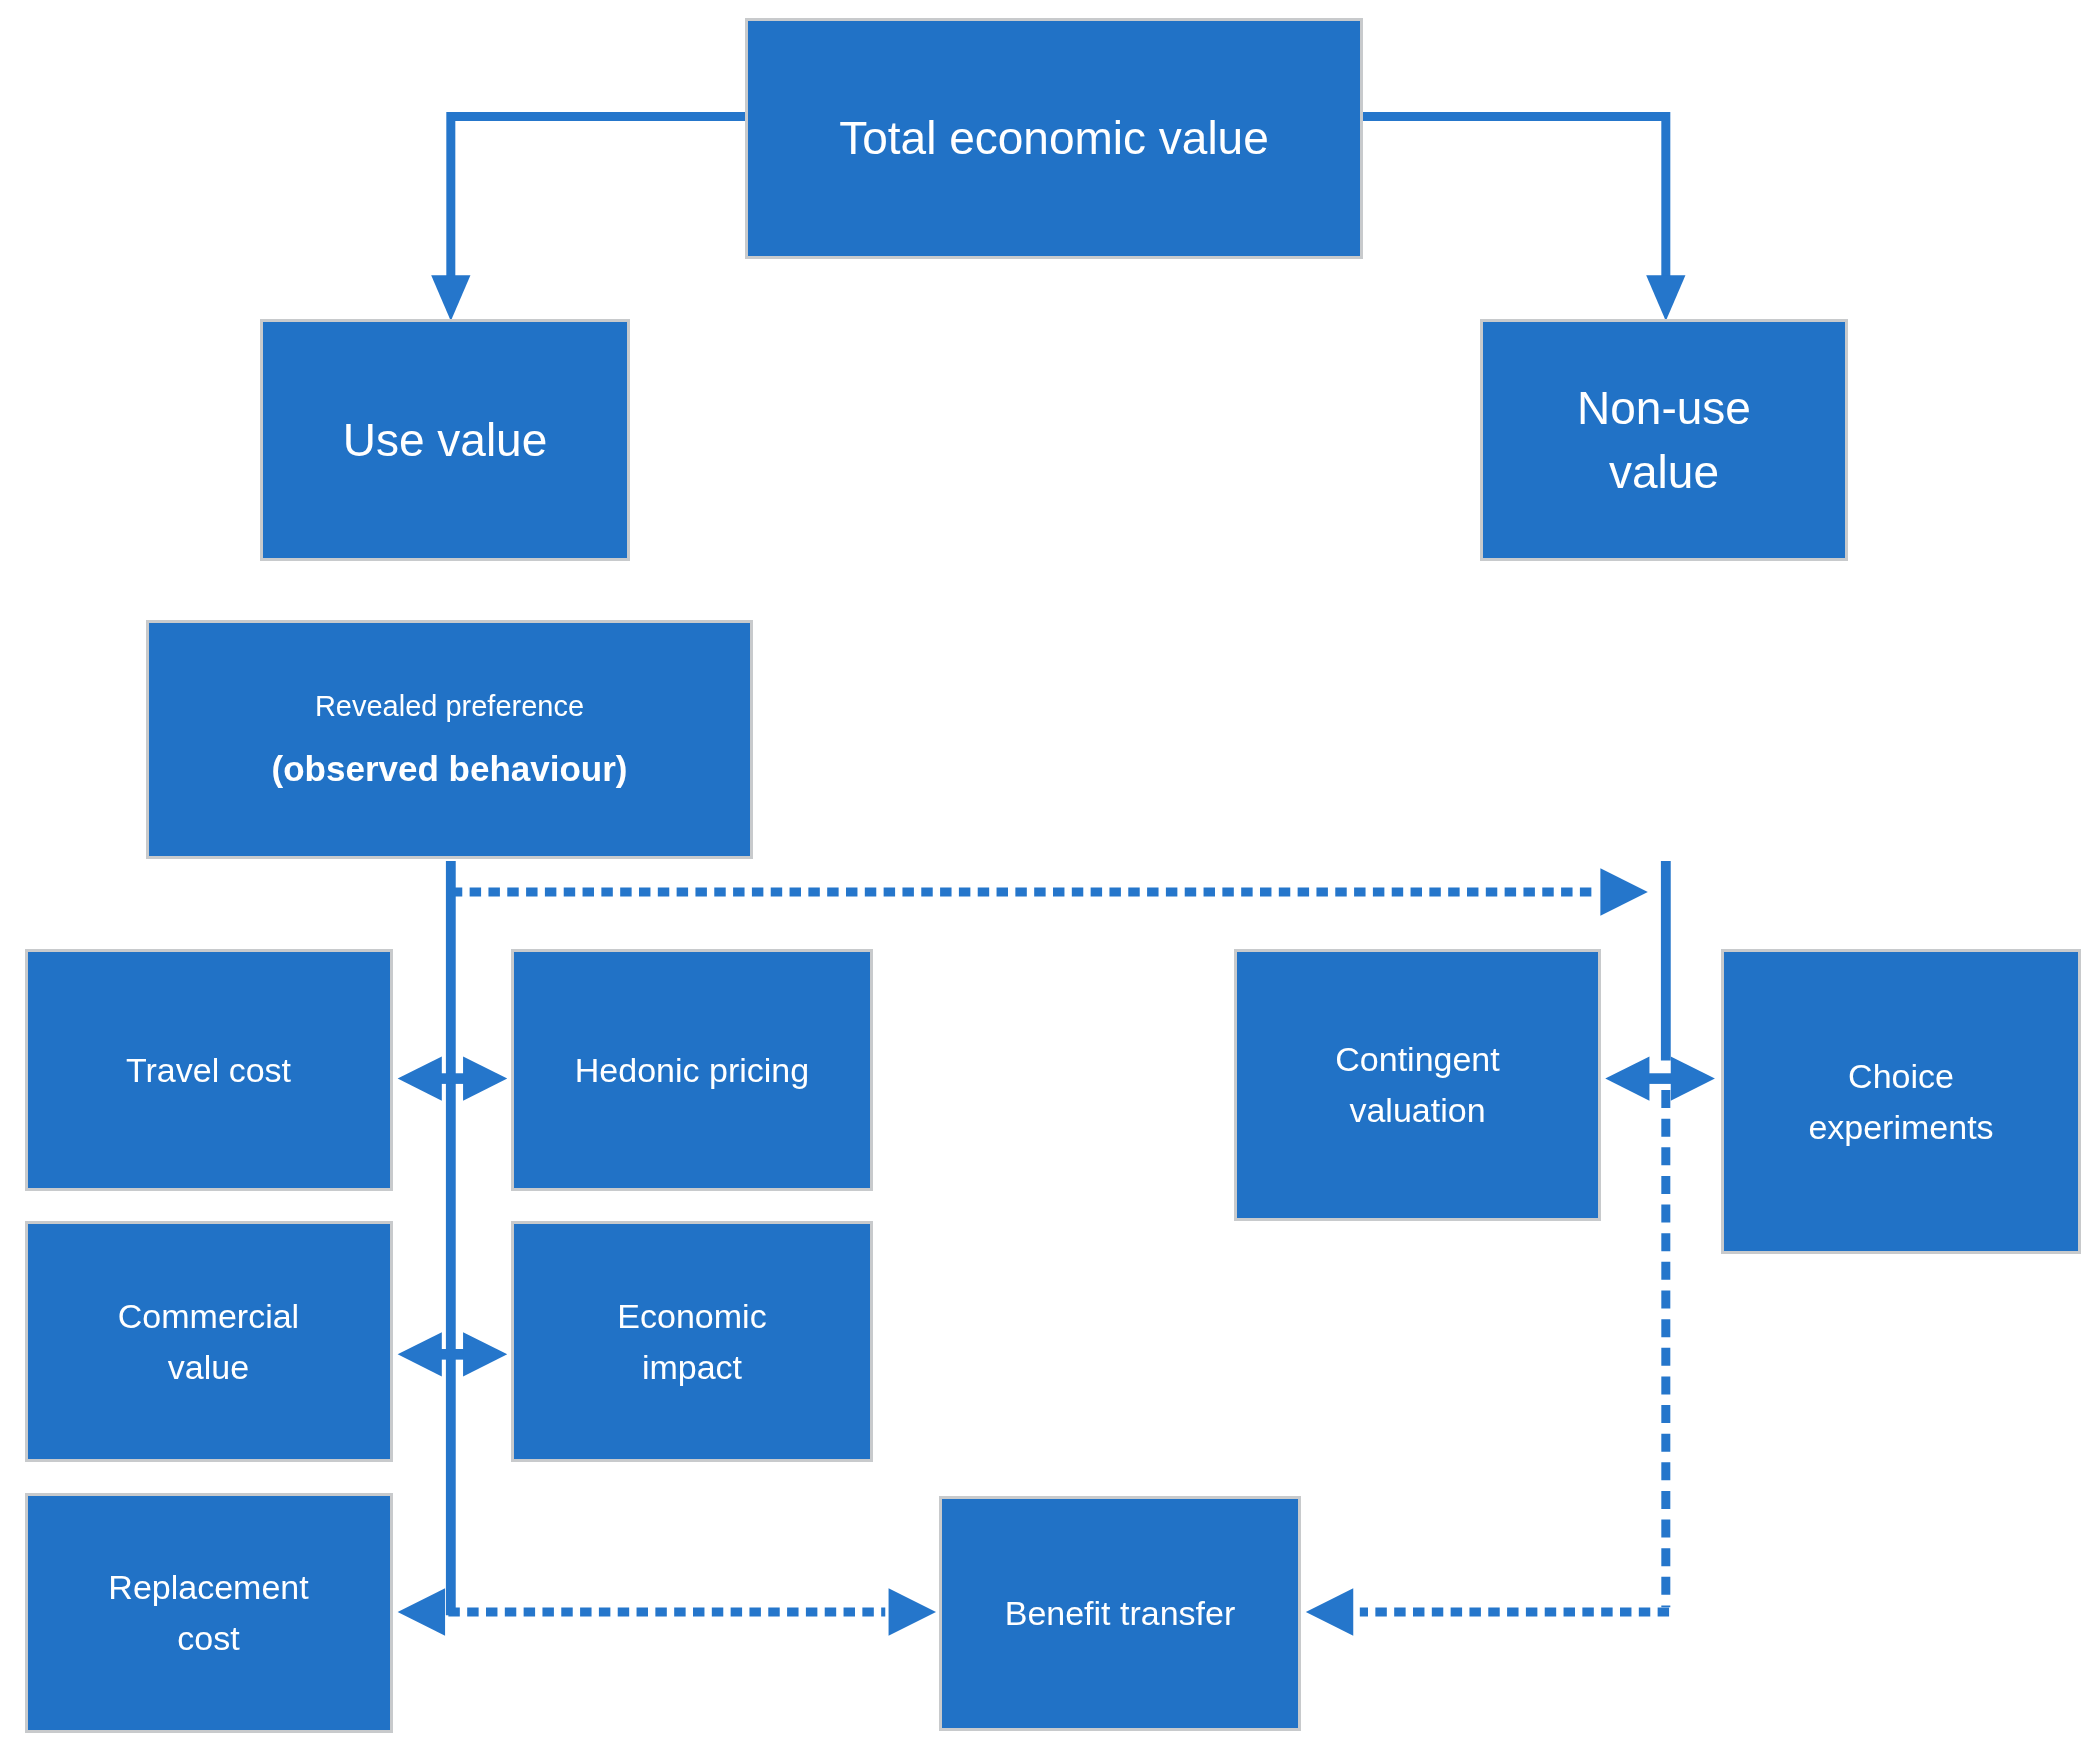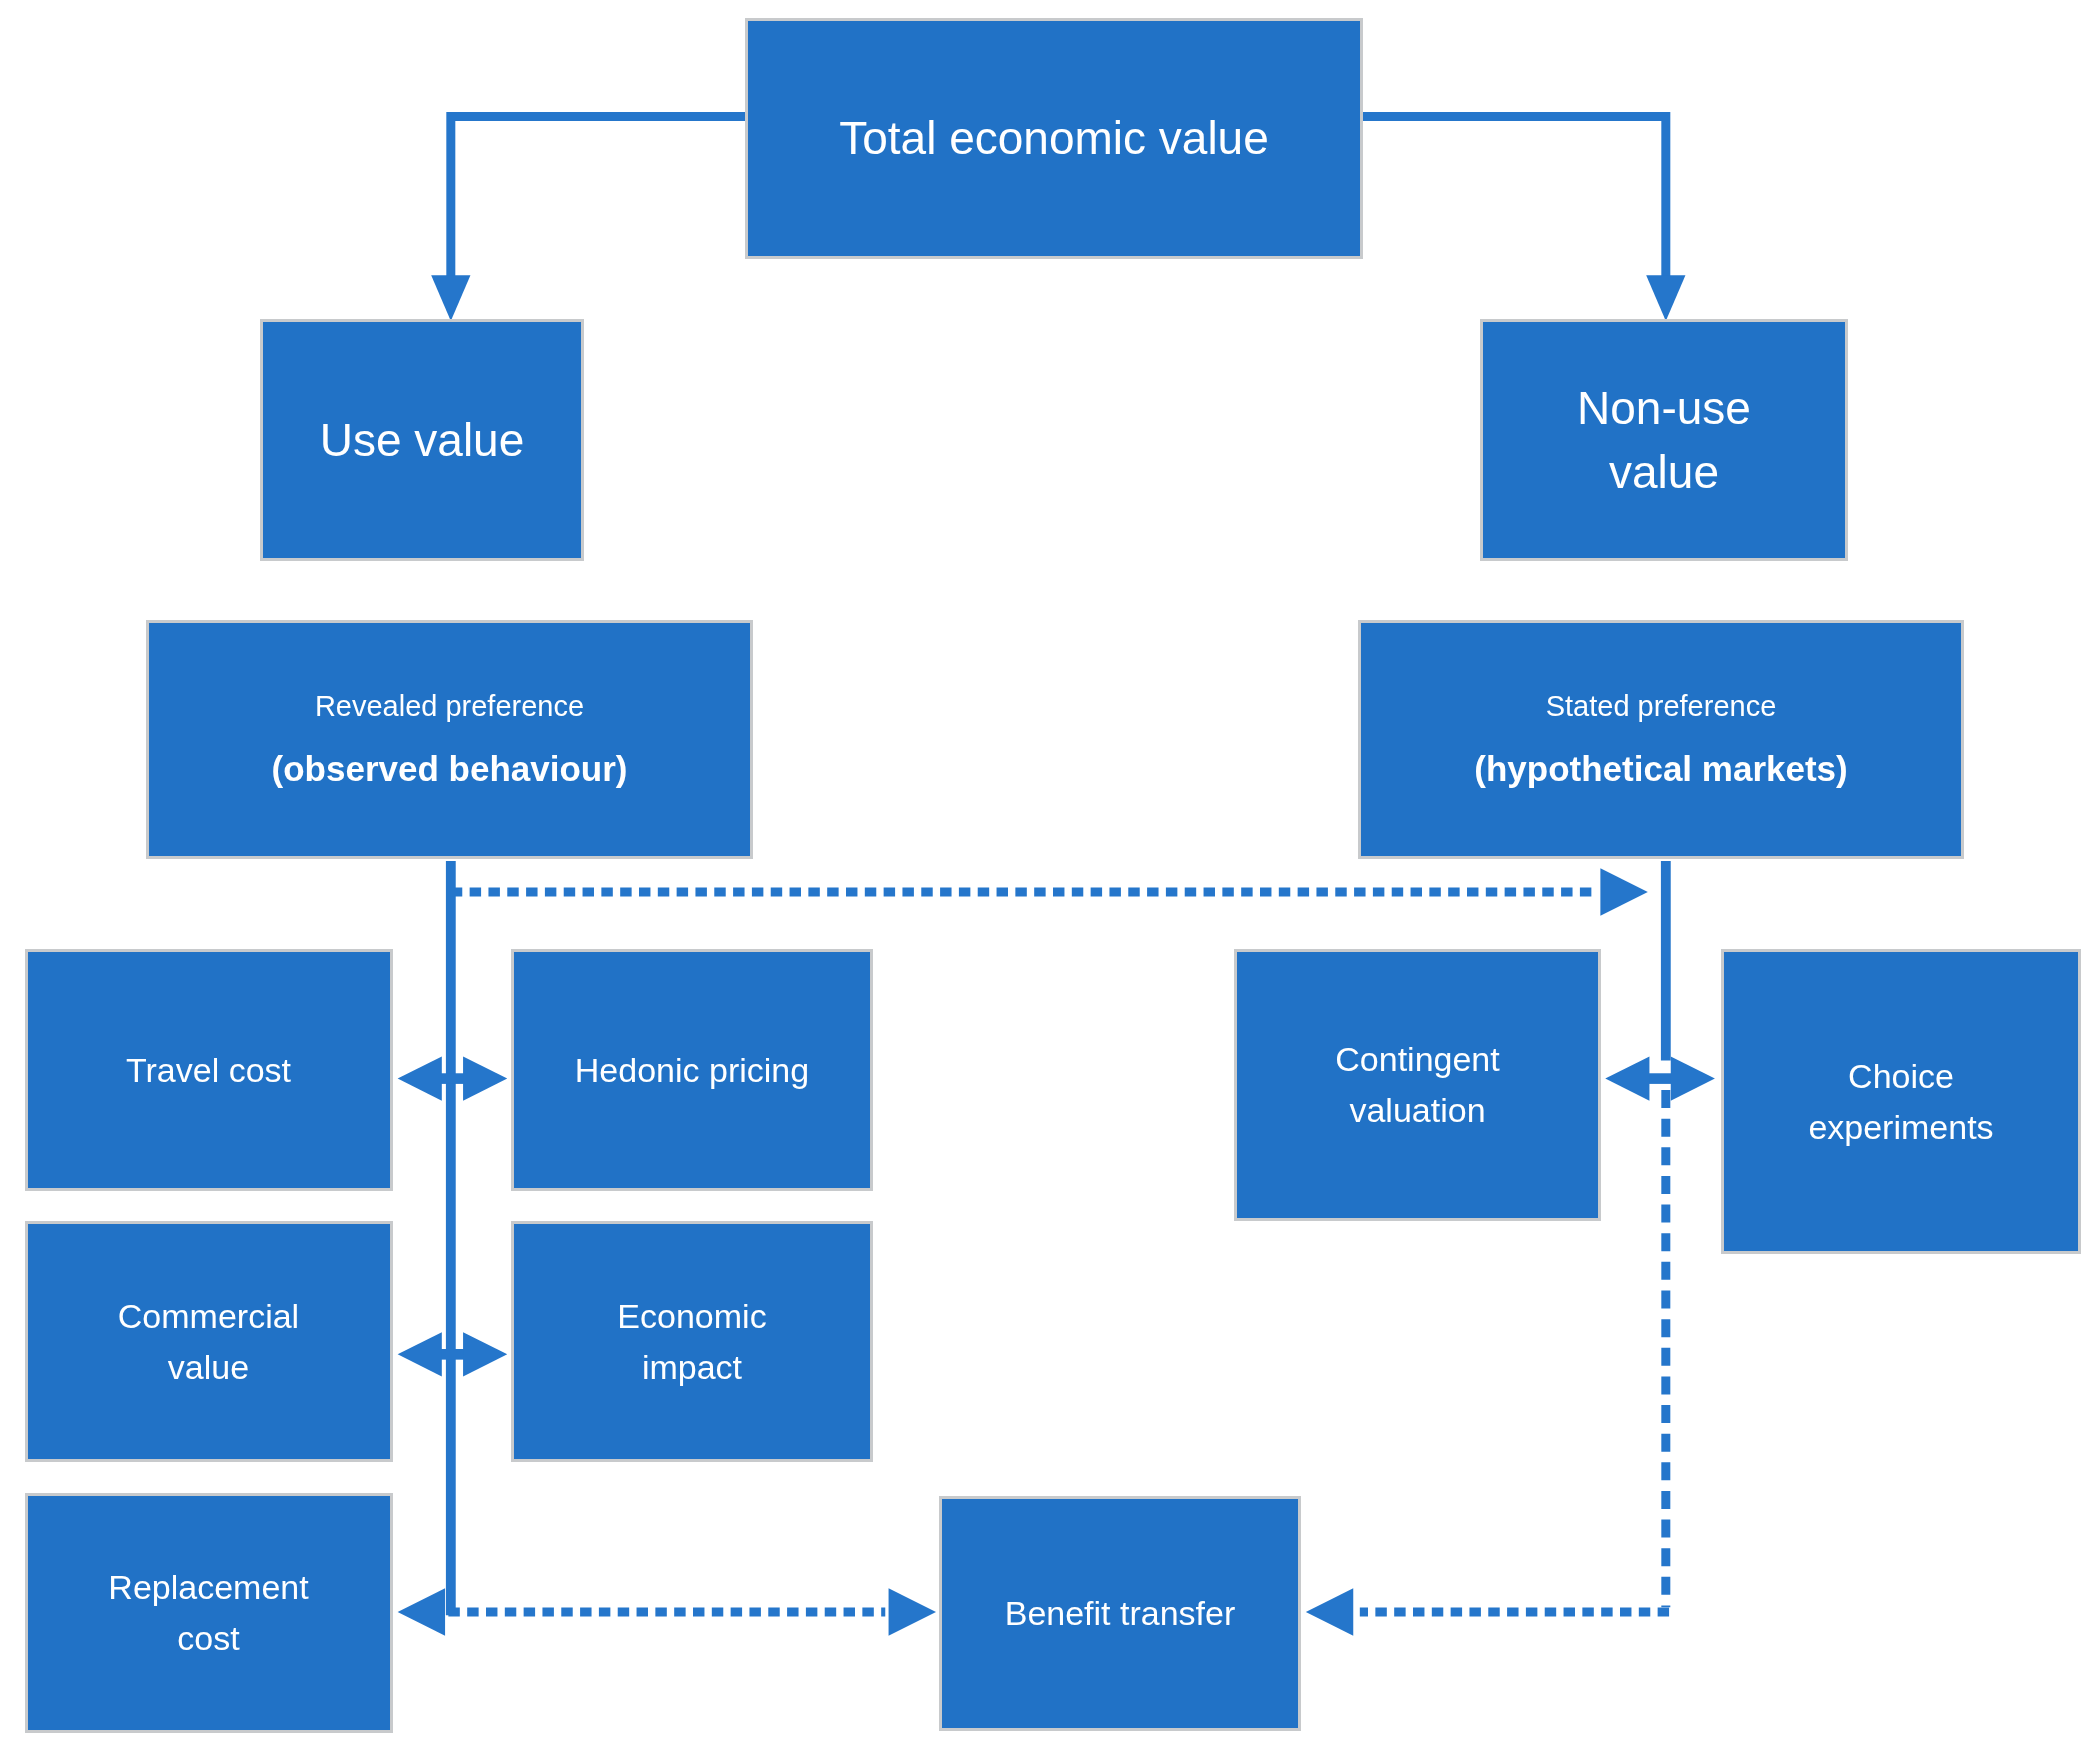--- a/index.html
+++ b/index.html
@@ -30,21 +30,21 @@
     color:var(--text);
     display:flex;flex-direction:column;align-items:center;justify-content:center;
     text-align:center;
   }
   .node .label{font-size:34px;line-height:1.5;}
   .node--big .label{font-size:46px;line-height:1.4;}
   .node--pref .label{font-size:29px;line-height:1.2;}
   .node--pref .sublabel{font-size:35px;line-height:1.2;margin-top:24.5px;font-weight:bold;}
 
   #n-total      {left:745px; top:18px;  width:618px;height:241px;}
-  #n-use        {left:260px; top:319px; width:324px;height:242px;}
+  #n-use        {left:260px; top:319px; width:370px;height:242px;}
   #n-nonuse     {left:1480px;top:319px; width:368px;height:242px;}
   #n-nonuse .label{max-width:262px;}
   #n-revealed   {left:146px; top:620px; width:607px;height:239px;}
   #n-stated     {left:1358px;top:620px; width:606px;height:239px;}
   #n-travel     {left:24.5px;  top:949px;width:368px;height:242px;}
   #n-hedonic    {left:511px; top:949px;width:362px;height:242px;}
   #n-contingent {left:1234px;top:949px;width:367px;height:272px;}
   #n-contingent .label{max-width:278px;}
   #n-choice     {left:1721px;top:949px;width:360px;height:305px;}
   #n-choice .label{max-width:270px;}
@@ -124,24 +124,20 @@
 
   <div class="node node--big" id="n-nonuse">
     <span class="label">Non-use value</span>
   </div>
 
   <div class="node node--pref" id="n-revealed">
     <span class="label">Revealed preference</span>
     <span class="sublabel">(observed behaviour)</span>
   </div>
 
-  <div class="node node--pref" id="n-stated">
-    <span class="label">Stated preference</span>
-    <span class="sublabel">(hypothetical markets)</span>
-  </div>
 
   <div class="node" id="n-travel">
     <span class="label">Travel cost</span>
   </div>
 
   <div class="node" id="n-hedonic">
     <span class="label">Hedonic pricing</span>
   </div>
 
   <div class="node" id="n-contingent">

